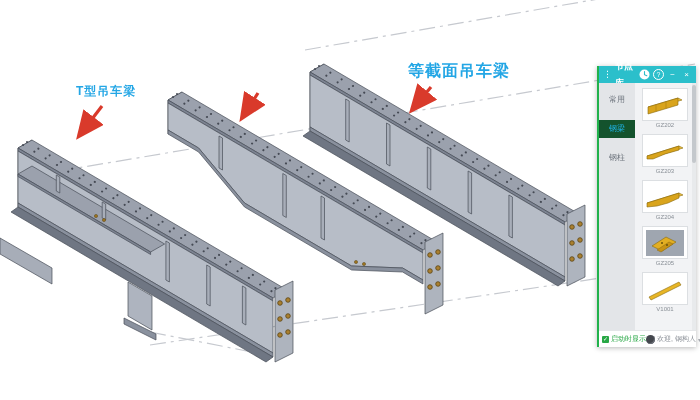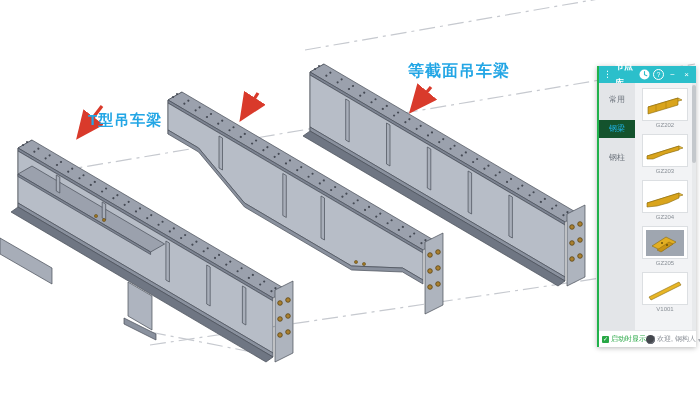--- a/index.html
+++ b/index.html
@@ -2,21 +2,21 @@
 <html><head>
 <meta charset="utf-8">
 <style>
   html,body{margin:0;padding:0;}
   body{width:700px;height:400px;overflow:hidden;background:#ffffff;
        font-family:"Liberation Sans","DejaVu Sans",sans-serif;}
   .stage{position:relative;width:700px;height:400px;background:#ffffff;overflow:hidden;}
   .scene{position:absolute;left:0;top:0;}
   .beam-label{position:absolute;color:#23a6e5;font-weight:600;letter-spacing:1px;
               white-space:nowrap;z-index:3;}
-  .lbl-1{left:88px;top:83px;font-size:15px;margin-top:28px;}
+  .lbl-1{left:76px;top:83px;font-size:12px;}
   .lbl-2{left:206px;top:70px;font-size:16px;}
   .lbl-3{left:408px;top:61px;font-size:16px;}
 
   
   .panel{position:absolute;left:597px;top:66px;width:97px;height:281px;z-index:5;
          background:#f2f3f5;border-left:2px solid #21b24b;
          box-shadow:0 1px 5px rgba(0,0,0,.28);display:flex;flex-direction:column;}
   .panel-header{height:17px;background:#2bbfcb;display:flex;align-items:center;
                 padding:0 4px;gap:3px;color:#fff;flex:0 0 auto;}
   .menu-dots{font-size:9px;line-height:17px;}

